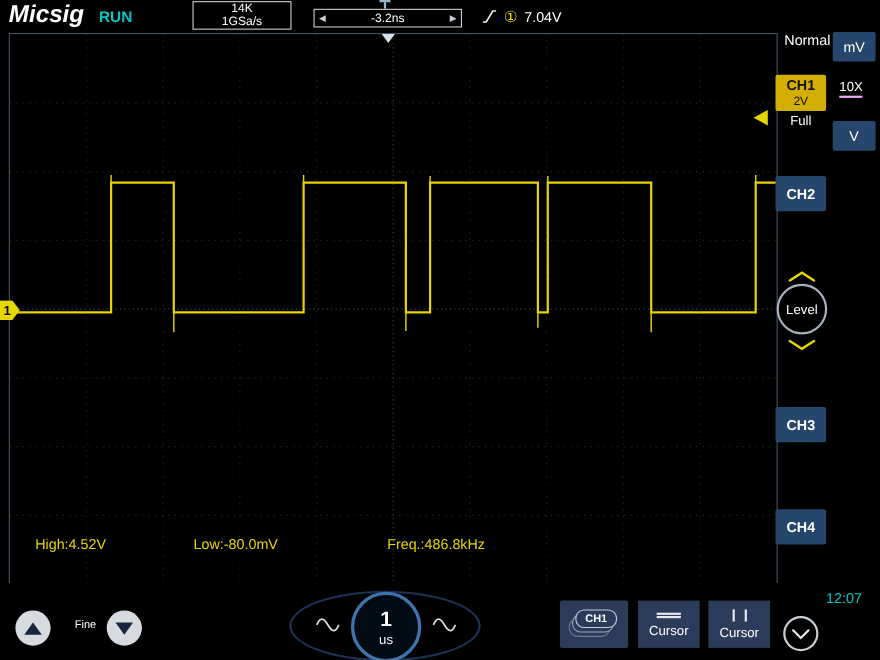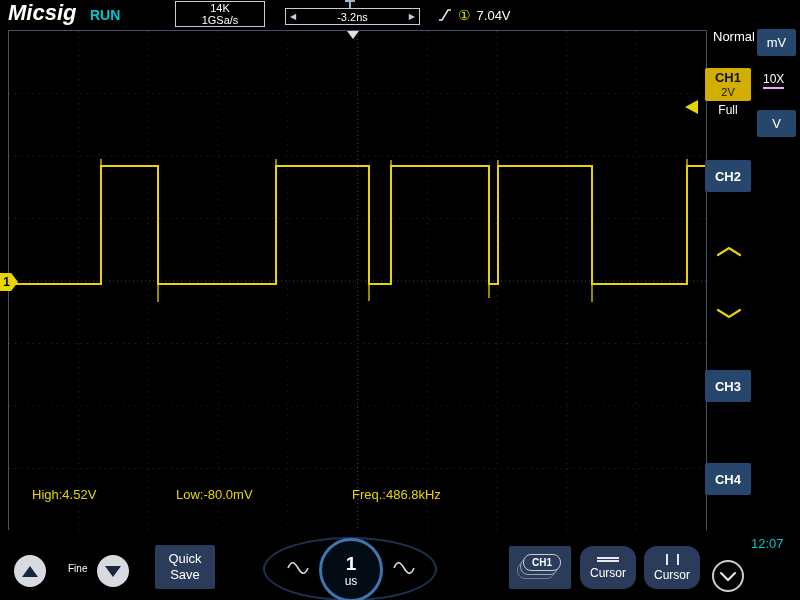--- a/index.html
+++ b/index.html
@@ -76,21 +76,21 @@
   .tb-unit{font-size:12px;margin-top:2px;}
   .sine{position:absolute;width:24px;height:16px;stroke:#d6dde3;fill:none;stroke-width:1.6;}
   .sine-l{left:286px;top:30px;}
   .sine-r{left:392px;top:30px;}
   .ch1btm{position:absolute;left:509px;top:16px;width:62px;height:43px;background:#2b3c5a;border-radius:2px;}
   .stack-wrap{position:absolute;left:8px;top:8px;width:48px;height:27px;}
   .stack{position:absolute;width:38px;height:17px;background:#2b3c5a;border:1px solid #c7ced7;border-radius:8px;box-sizing:border-box;}
   .s3{left:0;top:8px;border-color:#6f7d92;}
   .s2{left:3px;top:4px;border-color:#9aa6b6;}
   .s1{left:6px;top:0;display:flex;align-items:center;justify-content:center;font-size:10px;font-weight:bold;color:#fff;}
-  .cursorbtn{position:absolute;top:16px;width:56px;height:43px;background:#2b3c5a;border-radius:13px;
+  .cursorbtn{position:absolute;top:16px;width:56px;height:43px;background:#2b3c5a;border-radius:0;
              display:flex;flex-direction:column;align-items:center;justify-content:center;gap:3px;}
   .cursor1{left:580px;} .cursor2{left:644px;}
   .hline{width:22px;height:2px;background:#e6eaee;margin:1px 0;}
   .vlines{display:flex;gap:9px;height:11px;align-items:stretch;}
   .vline{width:2px;background:#e6eaee;}
   .cursor-label{font-size:12px;}
   .clock{position:absolute;left:751px;top:6px;font-size:13px;color:#00c6c6;}
   .collapse{position:absolute;left:712px;top:30px;width:32px;height:32px;border:2px solid #c9cfd6;border-radius:50%;background:#000;
             display:flex;align-items:center;justify-content:center;box-sizing:border-box;}
   .chev{width:18px;height:11px;stroke:#e9edf1;stroke-width:2;fill:none;stroke-linecap:round;}
@@ -180,40 +180,37 @@
   </div>
   <span class="probe">10X</span>
   <span class="full">Full</span>
   <div class="btn vbtn">V</div>
 
   <div class="btn chbtn ch2">CH2</div>
 
   <svg class="lvl-ch lvl-up" viewBox="0 0 26 11">
       <polyline points="2,9 13,2 24,9"></polyline>
     </svg>
+  <div class="lvl-circle">Level</div>
   <svg class="lvl-ch lvl-dn" viewBox="0 0 26 11">
       <polyline points="2,2 13,9 24,2"></polyline>
     </svg>
 
   <div class="btn chbtn ch3">CH3</div>
   <div class="btn chbtn ch4">CH4</div>
 
   <div class="bottombar">
     <div class="circle-btn fine-up">
       <div class="tri-up"></div>
     </div>
     <span class="fine-label">Fine</span>
     <div class="circle-btn fine-dn">
       <div class="tri-dn"></div>
     </div>
 
-    <div class="quick">
-      <span>Quick</span>
-      <span>Save</span>
-    </div>
 
     <div class="tb-ellipse"></div>
     <svg class="sine sine-l" viewBox="0 0 24 16">
         <path d="M2,8 C5,1 8,1 12,8 C16,15 19,15 22,8"></path>
       </svg>
     <div class="tb-circle">
       <span class="tb-value">1</span>
       <span class="tb-unit">us</span>
     </div>
     <svg class="sine sine-r" viewBox="0 0 24 16">

